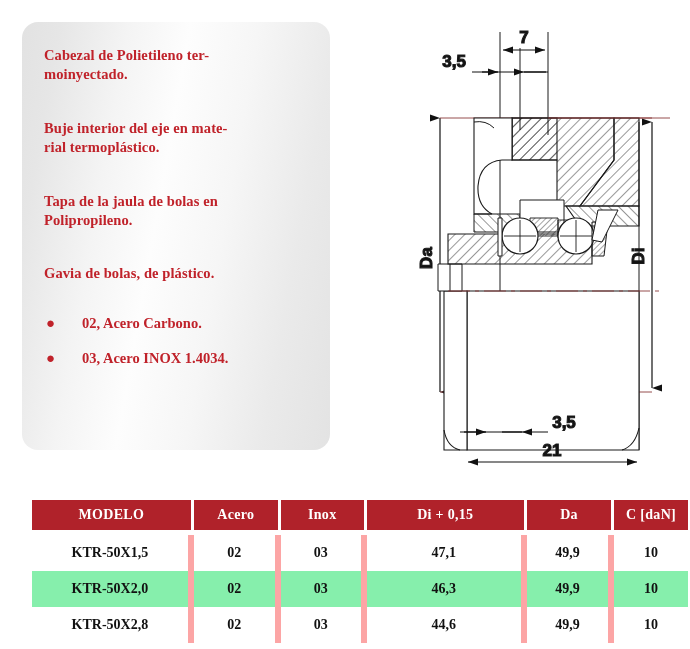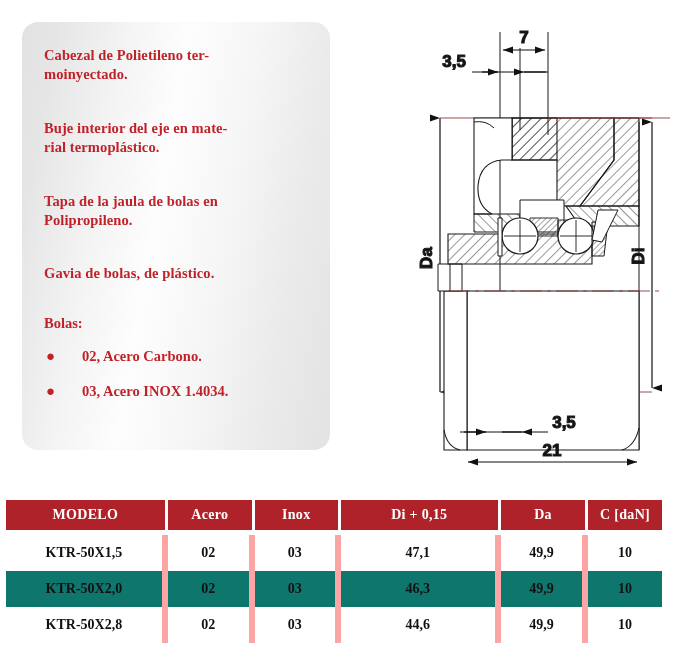--- a/index.html
+++ b/index.html
@@ -91,21 +91,21 @@
     left: 352px;
     top: 10px;
     width: 338px;
     height: 470px;
   }
   #drawing svg { display: block; }
 
   
   #spec-table {
     position: absolute;
-    left: 6px;
+    left: 32px;
     top: 500px;
     width: 656px;
     border-collapse: separate;
     border-spacing: 0;
     font-family: "Liberation Serif", serif;
   }
   #spec-table th {
     background: #b0222a;
     color: #ffffff;
     font-size: 14px;
@@ -123,21 +123,21 @@
     font-size: 14px;
     font-weight: bold;
     color: #111111;
     height: 36px;
     padding: 0 4px;
     text-align: center;
     border-right: 6px solid #fca5a5;
     white-space: nowrap;
   }
   #spec-table td:last-child { border-right: none; }
-  #spec-table tbody tr.alt td { background: #0f766e; }
+  #spec-table tbody tr.alt td { background: #86efac; }
   #spec-table tbody tr td { background: #ffffff; }
   .col-modelo  { width: 165px; }
   .col-acero   { width: 84px; }
   .col-inox    { width: 84px; }
   .col-di      { width: 168px; }
   .col-da      { width: 86px; }
   .col-c       { width: 69px; }
 </style>
 </head>
 <body>
@@ -158,21 +158,20 @@
 
     <p class="feature-line" id="feature-2">
       <span>Tapa de la jaula de bolas en</span><br>
       <span>Polipropileno.</span>
     </p>
 
     <p class="feature-line nojust" id="feature-3">
       <span>Gavia de bolas,  de  plástico.</span>
     </p>
 
-    <p id="bolas-label">Bolas:</p>
 
     <div class="bullet-row">
       <span class="bullet-dot">●</span>
       <span class="bullet-text">02, Acero Carbono.</span>
     </div>
 
     <div class="bullet-row">
       <span class="bullet-dot">●</span>
       <span class="bullet-text">03, Acero INOX 1.4034.</span>
     </div>

